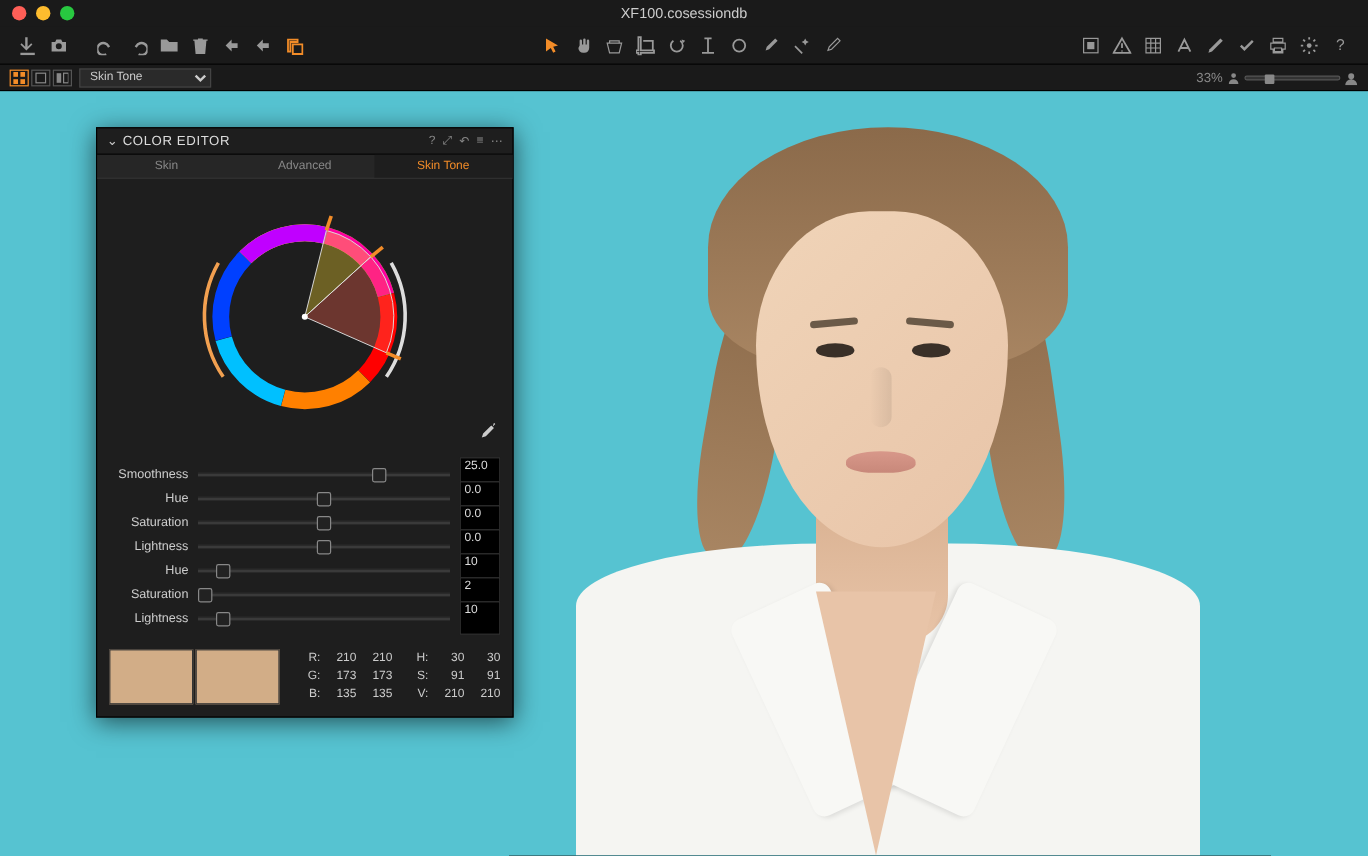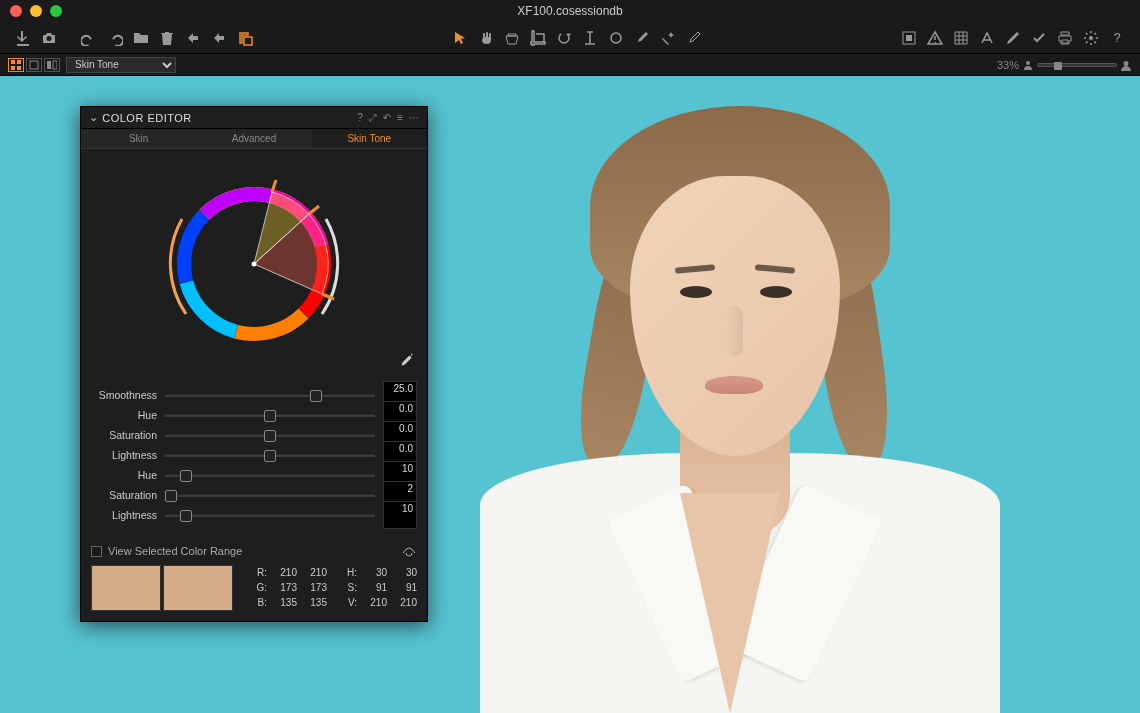--- a/index.html
+++ b/index.html
@@ -63,21 +63,21 @@
 
 .wheel-area { height: 230px; position: relative; display:flex; align-items:center; justify-content:center;}
 .color-wheel-svg { width: 200px; height: 200px; }
 .picker-icon { position:absolute; right:12px; bottom:8px; color:#aaa; }
 
 .sliders { padding: 6px 10px 10px 10px; }
 .slider-row { display: flex; align-items: center; height: 20px; gap: 8px; }
 .slider-row .lbl { width: 66px; text-align: right; color: #ccc; font-size: 10.5px; }
 .slider-row .track { flex: 1; height: 3px; background: #3a3a3a; position: relative; border-top:1px solid #2a2a2a; }
 .slider-row .thumb { position: absolute; top: -5px; width: 12px; height: 12px; background: #222; border: 1px solid #888; border-radius: 2px; transform:translateX(-50%);}
-.slider-row .val { width: 34px; height: 28px; background: #000; color: #ddd; text-align: right; padding: 1px 3px; font-size: 10px; border:1px solid #333;}
+.slider-row .val { width: 34px; height: 28px; background: #000; color: #ddd; padding: 1px 3px; font-size: 10px; border:1px solid #333;}
 .section-lbl { color: #888; font-size: 10px; padding: 4px 0 2px 78px; }
 
 .color-range { padding: 6px 10px 10px 10px; }
 .checkbox-row { display:flex; align-items:center; gap:6px; padding:2px 0 6px 0;}
 .checkbox-row .cb { width:11px; height:11px; border:1px solid #666; background:#1a1a1a;}
 .swatch-row { display:flex; gap:2px; align-items:flex-start;}
 .swatch { width: 96px; height: 46px; background:#e0b490; border:1px solid #333;}
 .rgb-readout { flex:1; font-family: monospace; font-size:10px; color:#ccc; line-height:15px; padding-left:6px; text-align:right;}
 .rgb-readout div { display:flex; justify-content:flex-end; gap:4px;}
 .rgb-readout span { width:26px; text-align:right; }
@@ -411,30 +411,20 @@
       <div class="slider-row">
         <div class="lbl">Lightness</div>
         <div class="track">
             <div class="thumb" style="left:10%"></div>
           </div>
         <div class="val">10</div>
       </div>
     </div>
 
     <div class="color-range">
-      <div class="checkbox-row">
-        <div class="cb"></div>
-        <span>View Selected Color Range</span>
-        <span style="flex:1"></span>
-        <span class="mask-icon">
-          <svg width="16" height="14" viewBox="0 0 16 14">
-              <path d="M2 10 Q8 0 14 10 M5 10a3 3 0 006 0" fill="none" stroke="#aaa"></path>
-            </svg>
-        </span>
-      </div>
       <div class="swatch-row">
         <div class="swatch" style="background: rgb(210, 173, 135);"></div>
         <div class="swatch" style="background: rgb(210, 173, 135);"></div>
         <div class="rgb-readout">
           <div>
               <span>R:</span>
               <span>210</span>
               <span>210</span>
               <span>H:</span>
               <span>30</span>

